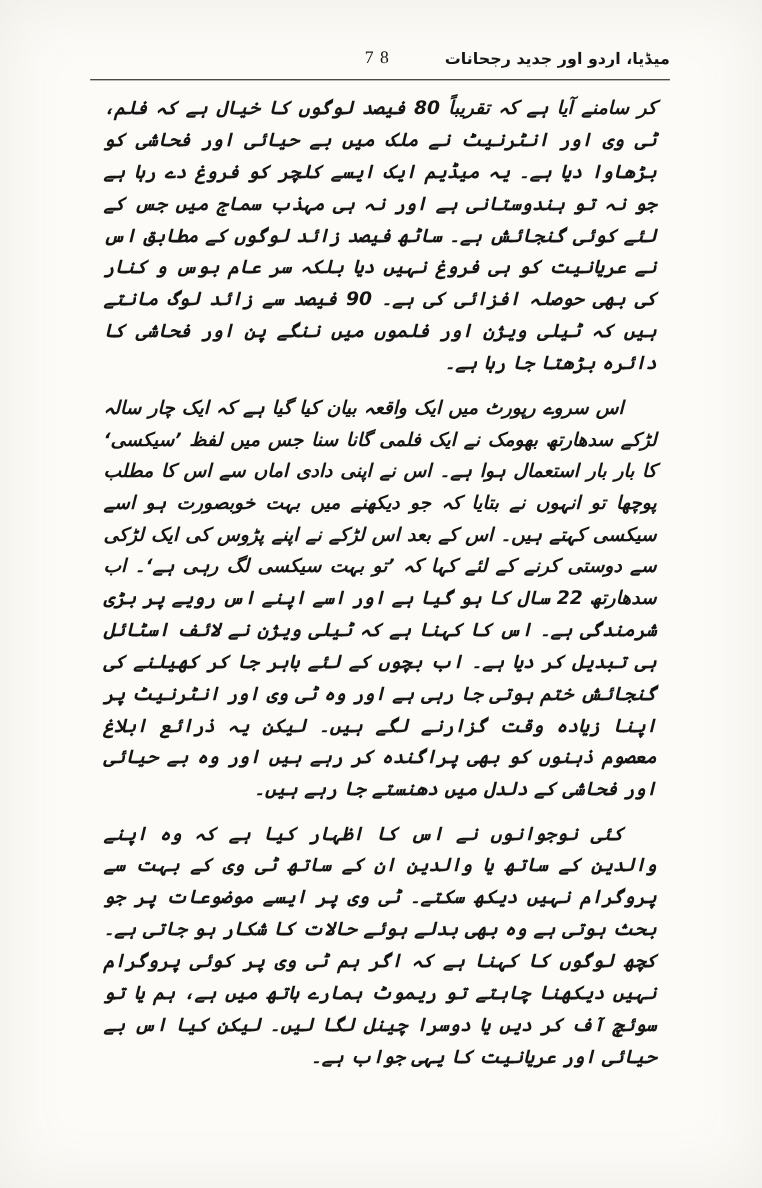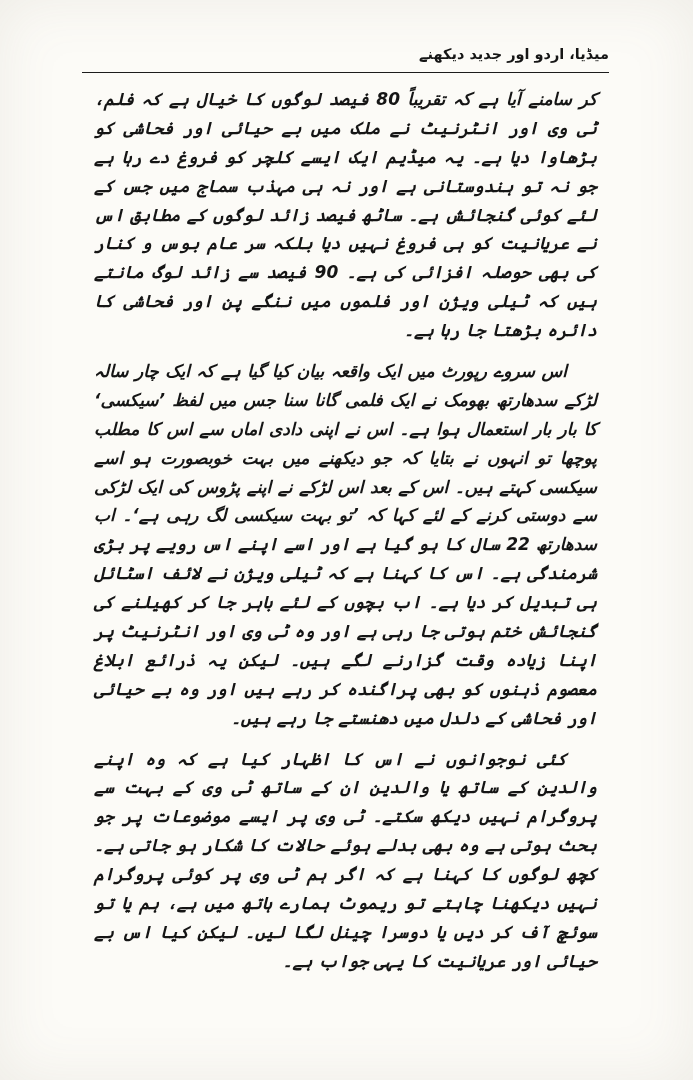--- a/index.html
+++ b/index.html
@@ -82,21 +82,22 @@
     pointer-events: none;
     box-shadow: inset 0 0 60px rgba(120,110,90,0.10);
   }
 </style>
 </head>
 <body>
 
 <div class="page">
 
   <div class="page-header">
-    <div class="header-title">میڈیا، اردو اور جدید دیکھنے</div>
+    <div class="page-number">78</div>
+    <div class="header-title">میڈیا، اردو اور جدید رجحانات</div>
   </div>
 
   <div class="body-text">
     <p>کر سامنے آیا ہے کہ تقریباً 80 فیصد لوگوں کا خیال ہے کہ فلم، ٹی وی اور انٹرنیٹ نے ملک میں بے حیائی اور فحاشی کو بڑھاوا دیا ہے۔ یہ میڈیم ایک ایسے کلچر کو فروغ دے رہا ہے جو نہ تو ہندوستانی ہے اور نہ ہی مہذب سماج میں جس کے لئے کوئی گنجائش ہے۔ ساٹھ فیصد زائد لوگوں کے مطابق اس نے عریانیت کو ہی فروغ نہیں دیا بلکہ سر عام بوس و کنار کی بھی حوصلہ افزائی کی ہے۔ 90 فیصد سے زائد لوگ مانتے ہیں کہ ٹیلی ویژن اور فلموں میں ننگے پن اور فحاشی کا دائرہ بڑھتا جا رہا ہے۔</p>
     <p class="indent">اس سروے رپورٹ میں ایک واقعہ بیان کیا گیا ہے کہ ایک چار سالہ لڑکے سدھارتھ بھومک نے ایک فلمی گانا سنا جس میں لفظ ’سیکسی‘ کا بار بار استعمال ہوا ہے۔ اس نے اپنی دادی اماں سے اس کا مطلب پوچھا تو انہوں نے بتایا کہ جو دیکھنے میں بہت خوبصورت ہو اسے سیکسی کہتے ہیں۔ اس کے بعد اس لڑکے نے اپنے پڑوس کی ایک لڑکی سے دوستی کرنے کے لئے کہا کہ ’تو بہت سیکسی لگ رہی ہے‘۔ اب سدھارتھ 22 سال کا ہو گیا ہے اور اسے اپنے اس رویے پر بڑی شرمندگی ہے۔ اس کا کہنا ہے کہ ٹیلی ویژن نے لائف اسٹائل ہی تبدیل کر دیا ہے۔ اب بچوں کے لئے باہر جا کر کھیلنے کی گنجائش ختم ہوتی جا رہی ہے اور وہ ٹی وی اور انٹرنیٹ پر اپنا زیادہ وقت گزارنے لگے ہیں۔ لیکن یہ ذرائع ابلاغ معصوم ذہنوں کو بھی پراگندہ کر رہے ہیں اور وہ بے حیائی اور فحاشی کے دلدل میں دھنستے جا رہے ہیں۔</p>
     <p class="indent">کئی نوجوانوں نے اس کا اظہار کیا ہے کہ وہ اپنے والدین کے ساتھ یا والدین ان کے ساتھ ٹی وی کے بہت سے پروگرام نہیں دیکھ سکتے۔ ٹی وی پر ایسے موضوعات پر جو بحث ہوتی ہے وہ بھی بدلے ہوئے حالات کا شکار ہو جاتی ہے۔ کچھ لوگوں کا کہنا ہے کہ اگر ہم ٹی وی پر کوئی پروگرام نہیں دیکھنا چاہتے تو ریموٹ ہمارے ہاتھ میں ہے، ہم یا تو سوئچ آف کر دیں یا دوسرا چینل لگا لیں۔ لیکن کیا اس بے حیائی اور عریانیت کا یہی جواب ہے۔</p>
   </div>
 
 </div>
 

